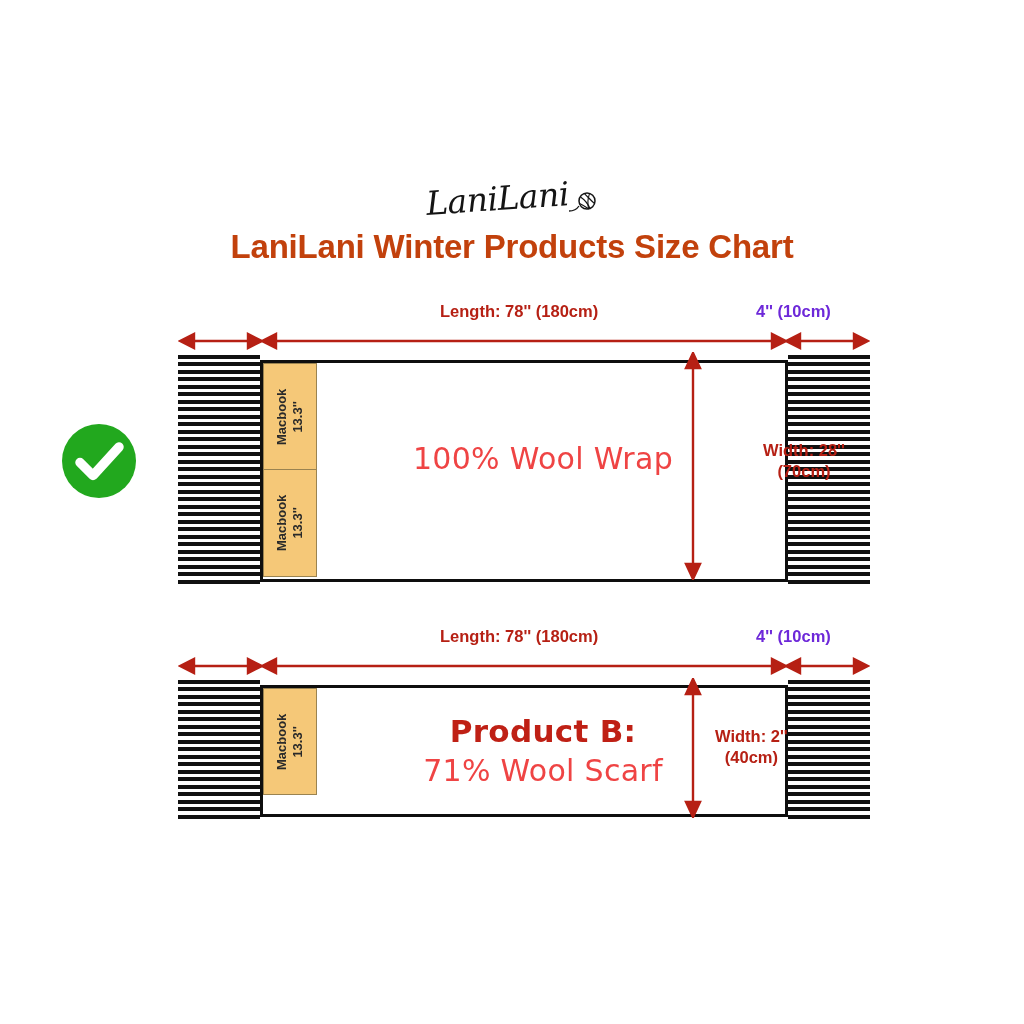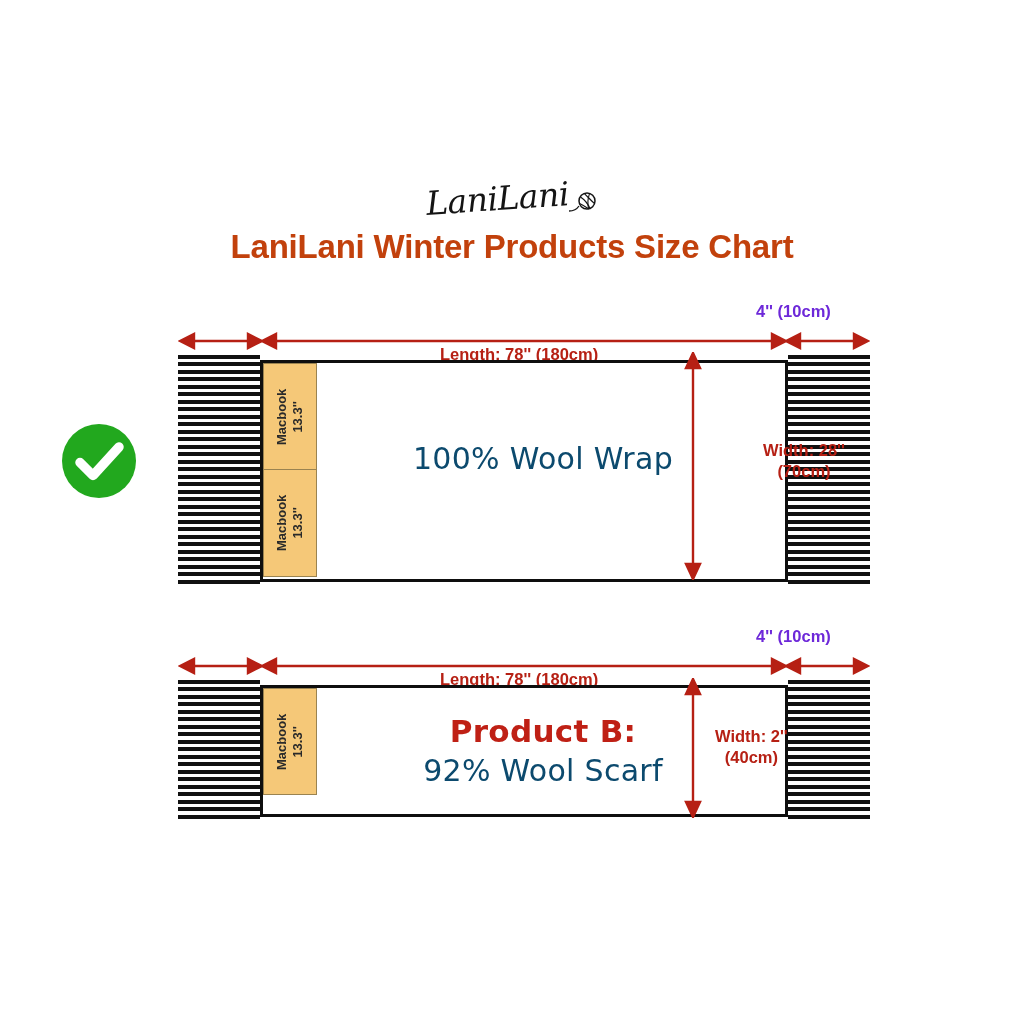--- a/index.html
+++ b/index.html
@@ -94,21 +94,20 @@
     height: 24px;
   }
   .lbl-length {
     position: absolute;
     left: 262px;
     top: 0;
     font-size: 16.5px;
     font-weight: 700;
     color: #b62014;
     white-space: nowrap;
-    margin-top: 43px;
   }
   .lbl-end {
     position: absolute;
     left: 578px;
     top: 0;
     font-size: 16.5px;
     font-weight: 700;
     color: #6d28d9;
     white-space: nowrap;
   }
@@ -214,21 +213,21 @@
     font-weight: 700;
     font-size: 31px;
     color: #bf2015;
     letter-spacing: 0.3px;
     line-height: 1.18;
   }
   .caption .line2 {
     font-family: "DejaVu Sans", sans-serif;
     font-weight: 400;
     font-size: 30px;
-    color: #0c4a6e;
+    color: #ef4444;
     letter-spacing: 0.3px;
     line-height: 1.4;
   }
 </style>
 </head>
 <body>
 
 <div class="stage">
 
   <div class="logo-wrap">
@@ -352,21 +351,21 @@
         <div class="mac-box" id="mac-b-1">
           <span class="rot">
             <span>Macbook</span><br>
             <span>13.3''</span>
           </span>
         </div>
       </div>
 
       <div class="caption" id="caption-b">
         <div class="line1">Product B:</div>
-        <div class="line2">92% Wool  Scarf</div>
+        <div class="line2">71% Wool  Scarf</div>
       </div>
     </div>
   </div>
 
   <div class="width-arrow" id="width-arrow-b">
     <svg width="22" height="140" viewBox="0 0 22 140">
       <g stroke="#b62014" stroke-width="2.4" fill="#b62014">
         <line x1="11" y1="10" x2="11" y2="130"></line>
         <polygon points="11,1 4,16 18,16"></polygon>
         <polygon points="11,139 4,124 18,124"></polygon>

